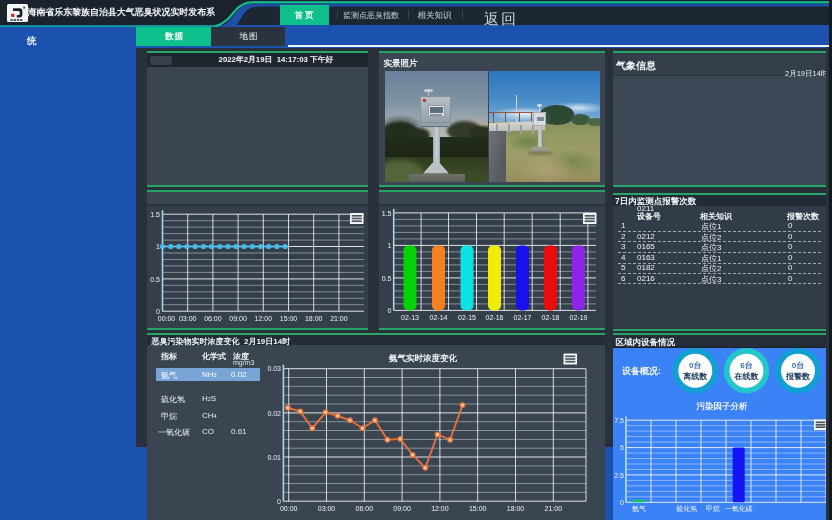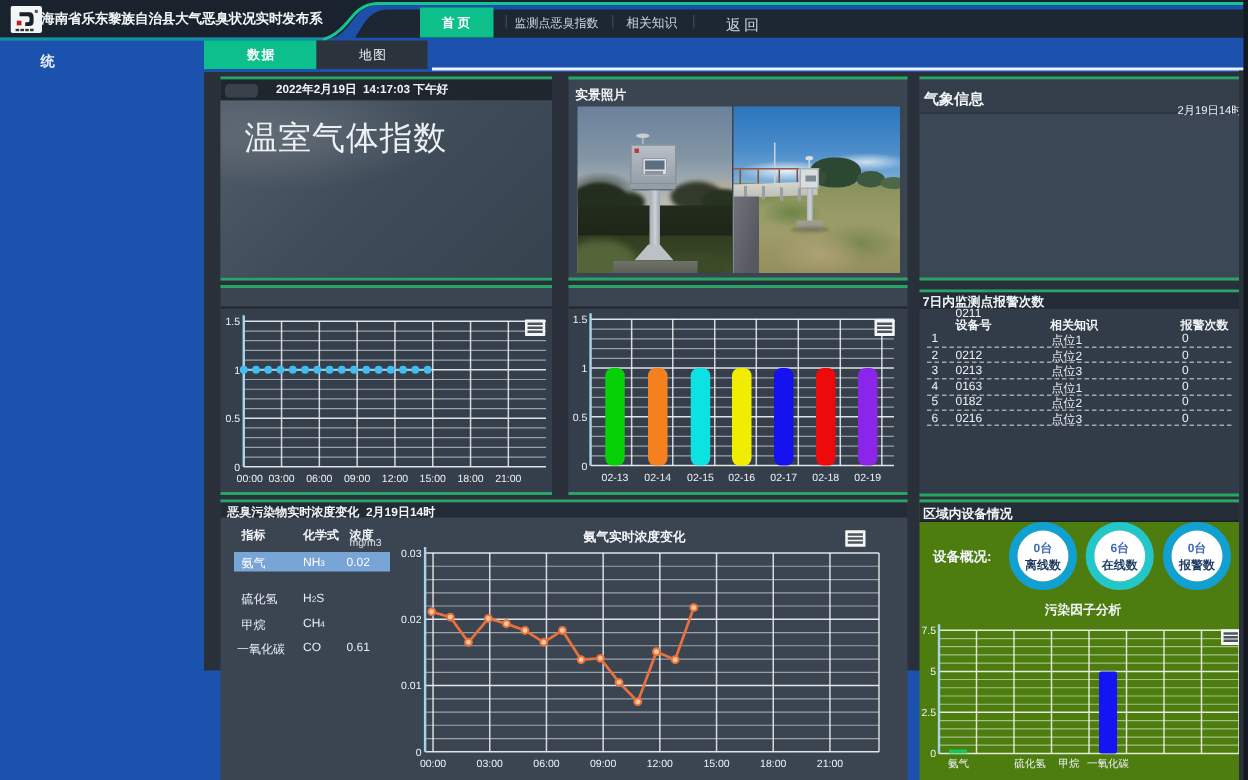--- a/index.html
+++ b/index.html
@@ -25,39 +25,35 @@
       <rect x="6.6" y="15.2" width="2.4" height="1.6"></rect>
       <rect x="9.8" y="15.2" width="2.4" height="1.6"></rect>
       <rect x="13" y="15.2" width="2.4" height="1.6"></rect>
     </g>
   </svg>
 <div class="abs" style="left:27.5px;top:5.5px;font-size:9px;font-weight:bold;color:#f2f5f7;white-space:nowrap;letter-spacing:-0.07px">海南省乐东黎族自治县大气恶臭状况实时发布系</div>
 <div class="abs" style="left:27px;top:34.8px;font-size:9.5px;font-weight:bold;color:#e8eef5">统</div>
 <div class="abs" style="left:279.5px;top:4.8px;width:49px;height:20.2px;background:#0cbf8b;color:#fff;font-size:8.5px;font-weight:bold;letter-spacing:2px;text-align:center;line-height:20.2px;padding-left:2px">首页</div>
 <div class="abs" style="left:343px;top:10px;font-size:8px;color:#ccd4dc">监测点恶臭指数</div>
 <div class="abs" style="left:417.5px;top:10px;font-size:8.5px;color:#ccd4dc">相关知识</div>
-<div class="abs" style="left:484px;top:10px;font-size:10px;letter-spacing:2px;color:#ccd4dc">返回</div>
+<div class="abs" style="left:484px;top:10px;font-size:15px;letter-spacing:2px;color:#ccd4dc">返回</div>
 <div class="abs" style="left:336.5px;top:10px;width:1px;height:9px;background:#39434e"></div>
 <div class="abs" style="left:408px;top:10px;width:1px;height:9px;background:#39434e"></div>
 <div class="abs" style="left:461.5px;top:10px;width:1px;height:9px;background:#39434e"></div>
 
 <div class="abs" style="left:136.4px;top:26.5px;width:75px;height:19.4px;background:#0cbf8b;color:#fff;font-size:8.5px;font-weight:bold;letter-spacing:1px;text-align:center;line-height:19.4px;padding-left:1px">数据</div>
 <div class="abs" style="left:211.4px;top:26.5px;width:74px;height:19.4px;background:#2b333d;color:#eef2f5;font-size:8.5px;letter-spacing:1px;text-align:center;line-height:19.4px;padding-left:1px">地图</div>
 <div class="abs" style="left:287.5px;top:45.2px;width:541.5px;height:2.3px;background:#eef0f2"></div>
 
 <div class="abs" style="left:136px;top:47.5px;width:696px;height:399.5px;background:#293039"></div>
 
 <div class="abs" style="left:147px;top:51px;width:221px;height:136px;border-top:2px solid #26a567;border-bottom:2px solid #26a567;background:#3b4551">
   <div class="abs" style="left:0;top:0;width:221px;height:14px;background:#20262e">
     <div class="abs" style="left:3px;top:3px;width:22px;height:8.5px;background:#39424b;border-radius:3px"></div>
-    <div style="text-align:left;padding-left:37px;font-size:7.8px;font-weight:bold;color:#f2f5f7;line-height:14px">2022年2月19日&nbsp;&nbsp;14:17:03 下午好</div>
-  </div>
-  <div class="abs" style="left:0;top:14px;width:221px;height:118px;background:linear-gradient(135deg,#515d69 0%,#404c59 45%,#37424f 100%)">
-    <div class="abs" style="left:0;top:0;width:150px;height:60px;background:radial-gradient(ellipse at 30% 40%,rgba(255,255,255,0.13),rgba(255,255,255,0) 70%)"></div>
-    <div class="abs" style="left:16px;top:10px;font-size:22px;color:#eef1f4;letter-spacing:0.5px">温室气体指数</div>
+    <div style="text-align:center;padding-left:37px;font-size:7.8px;font-weight:bold;color:#f2f5f7;line-height:14px">2022年2月19日&nbsp;&nbsp;14:17:03 下午好</div>
   </div>
 </div>
 
 <div class="abs" style="left:379px;top:51px;width:226px;height:136px;border-top:2px solid #26a567;border-bottom:2px solid #26a567;background:#3b4551">
   <div class="abs" style="left:4.5px;top:5px;font-size:8.5px;font-weight:bold;color:#f2f5f7">实景照片</div>
 </div>
 <div style="position:absolute;left:385px;top:70.5px;width:103.4px;height:111.5px;overflow:hidden;background:linear-gradient(180deg,#6b819c 0%,#8295a4 30%,#a4aeb4 48%,#bcbcb2 58%,#a8aea6 62%)">
 <div style="position:absolute;left:55%;top:42%;width:60%;height:24%;background:radial-gradient(ellipse,rgba(218,164,100,0.6),rgba(218,164,100,0) 70%)"></div>
 <div style="position:absolute;left:-8%;top:40%;width:46%;height:22%;background:radial-gradient(ellipse,rgba(30,40,28,1),rgba(30,40,28,0) 74%)"></div>
 <div style="position:absolute;left:-4%;top:46%;width:36%;height:18%;border-radius:50%;background:#232e1e;filter:blur(1px)"></div>
@@ -248,21 +244,21 @@
 <div style="position:absolute;left:787px;top:210.5px;font-size:8px;font-weight:bold;color:#f2f5f7">报警次数</div>
 <div style="position:absolute;left:621px;top:221.4px;font-size:8px;color:#eef2f5">1</div>
 <div style="position:absolute;left:637px;top:204px;font-size:8px;color:#eef2f5">0211</div>
 <div style="position:absolute;left:701px;top:221.4px;font-size:8px;color:#eef2f5">点位1</div>
 <div style="position:absolute;left:788px;top:221.4px;font-size:8px;color:#eef2f5">0</div>
 <div style="position:absolute;left:621px;top:231.7px;font-size:8px;color:#eef2f5">2</div>
 <div style="position:absolute;left:637px;top:231.7px;font-size:8px;color:#eef2f5">0212</div>
 <div style="position:absolute;left:701px;top:231.7px;font-size:8px;color:#eef2f5">点位2</div>
 <div style="position:absolute;left:788px;top:231.7px;font-size:8px;color:#eef2f5">0</div>
 <div style="position:absolute;left:621px;top:242.0px;font-size:8px;color:#eef2f5">3</div>
-<div style="position:absolute;left:637px;top:242.0px;font-size:8px;color:#eef2f5">0213</div>
+<div style="position:absolute;left:637px;top:242.0px;font-size:8px;color:#eef2f5">0165</div>
 <div style="position:absolute;left:701px;top:242.0px;font-size:8px;color:#eef2f5">点位3</div>
 <div style="position:absolute;left:788px;top:242.0px;font-size:8px;color:#eef2f5">0</div>
 <div style="position:absolute;left:621px;top:252.6px;font-size:8px;color:#eef2f5">4</div>
 <div style="position:absolute;left:637px;top:252.6px;font-size:8px;color:#eef2f5">0163</div>
 <div style="position:absolute;left:701px;top:252.6px;font-size:8px;color:#eef2f5">点位1</div>
 <div style="position:absolute;left:788px;top:252.6px;font-size:8px;color:#eef2f5">0</div>
 <div style="position:absolute;left:621px;top:263.20000000000005px;font-size:8px;color:#eef2f5">5</div>
 <div style="position:absolute;left:637px;top:263.20000000000005px;font-size:8px;color:#eef2f5">0182</div>
 <div style="position:absolute;left:701px;top:263.20000000000005px;font-size:8px;color:#eef2f5">点位2</div>
 <div style="position:absolute;left:788px;top:263.20000000000005px;font-size:8px;color:#eef2f5">0</div>
@@ -351,21 +347,21 @@
       <circle cx="303.1" cy="104.8" r="2.3" fill="#fbc89c" stroke="#e8713c" stroke-width="1.3"></circle>
       <circle cx="315.5" cy="70.1" r="2.3" fill="#fbc89c" stroke="#e8713c" stroke-width="1.3"></circle>
       <line x1="439.0" y1="33.7" x2="439.0" y2="166.2" stroke="rgba(255,255,255,0.8)" stroke-width="1"></line>
       <rect x="416.5" y="18.5" width="13.5" height="11" rx="0.5" fill="#f4f6f8"></rect>
       <line x1="418.2" y1="21.3" x2="428.3" y2="21.3" stroke="#4d545c" stroke-width="1.7"></line>
       <line x1="418.2" y1="24.0" x2="428.3" y2="24.0" stroke="#4d545c" stroke-width="1.7"></line>
       <line x1="418.2" y1="26.7" x2="428.3" y2="26.7" stroke="#4d545c" stroke-width="1.7"></line>
     </svg>
 </div>
 
-<div class="abs" style="left:613px;top:333px;width:213px;height:187px;border-top:2px solid #26a567;background:#4d7c0f">
+<div class="abs" style="left:613px;top:333px;width:213px;height:187px;border-top:2px solid #26a567;background:#3b82f6">
   <div class="abs" style="left:0;top:0;width:213px;height:12.5px;background:#242d38;border-bottom:1px solid #1b222b"></div>
   <div class="abs" style="left:2.5px;top:1.5px;font-size:8.5px;font-weight:bold;color:#f2f5f7">区域内设备情况</div>
 <svg width="214" height="80" viewBox="0 0 214 80" style="position:absolute;left:0;top:0">
       <circle cx="82.3" cy="35.7" r="19.8" fill="none" stroke="#10a0d2" stroke-width="5.8"></circle>
       <circle cx="82.3" cy="35.7" r="17" fill="#ffffff"></circle>
       <text x="82.3" y="33.2" font-size="8" font-weight="bold" fill="#3f6cb4" text-anchor="middle">0台</text>
       <text x="82.3" y="44.2" font-size="8" font-weight="bold" fill="#1e3a5e" text-anchor="middle">离线数</text>
       <circle cx="133.5" cy="35.7" r="19.8" fill="none" stroke="#23c6c9" stroke-width="5.8"></circle>
       <circle cx="133.5" cy="35.7" r="17" fill="#ffffff"></circle>
       <text x="133.5" y="33.2" font-size="8" font-weight="bold" fill="#3f6cb4" text-anchor="middle">6台</text>

